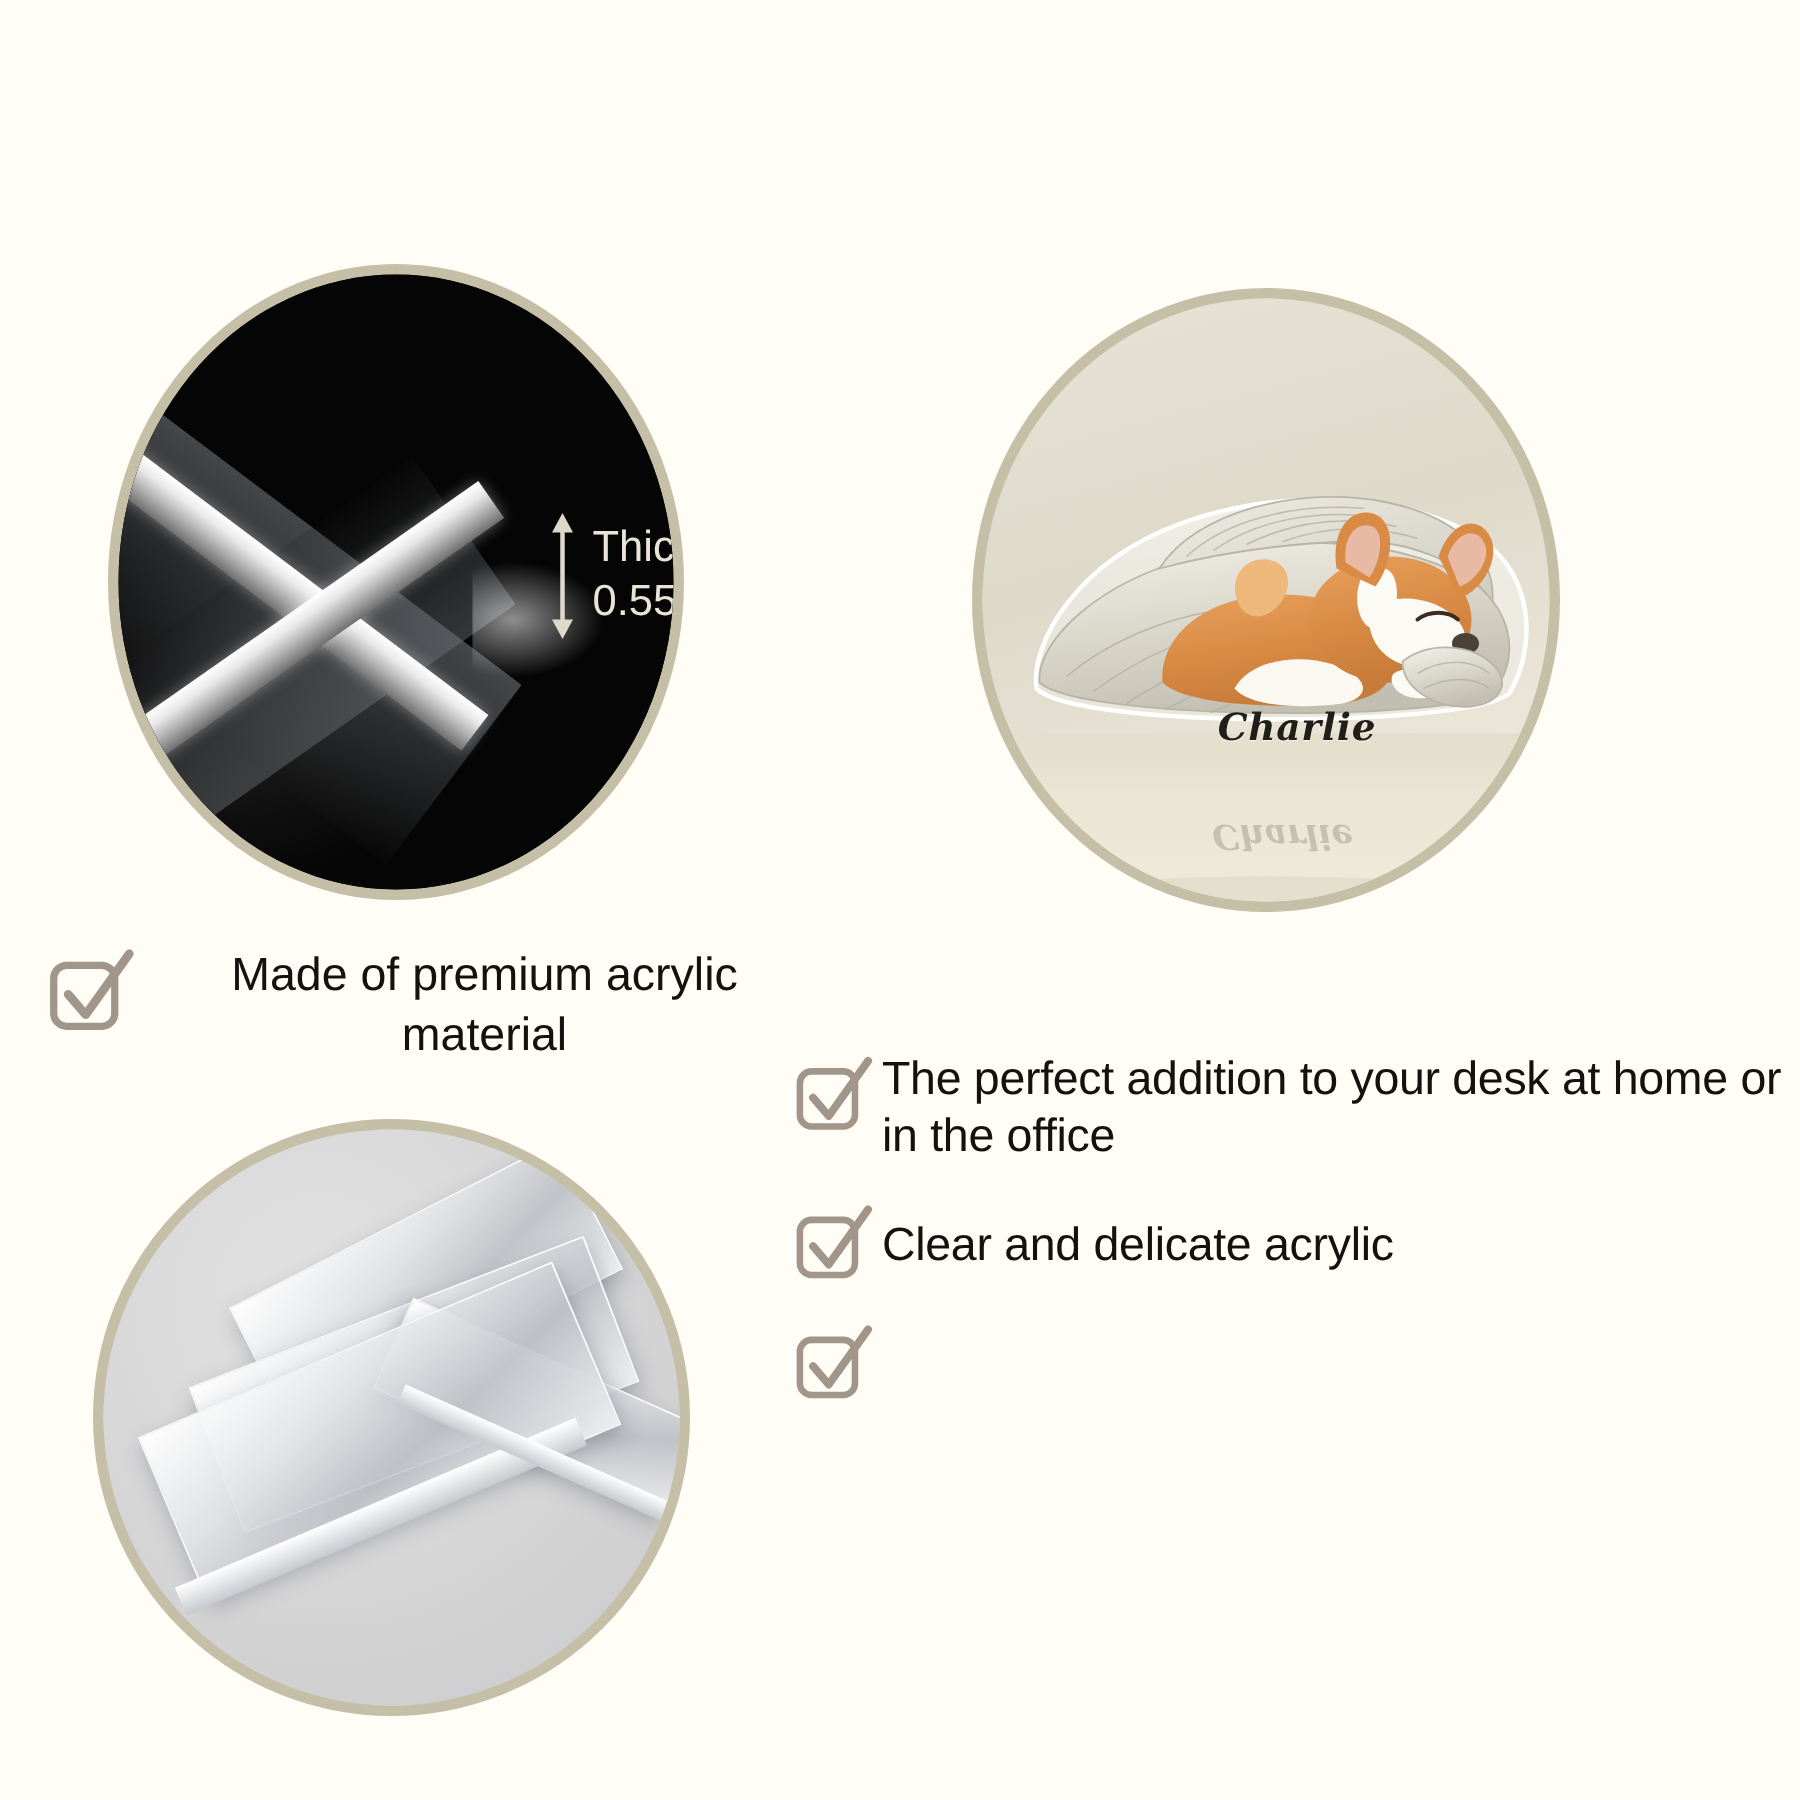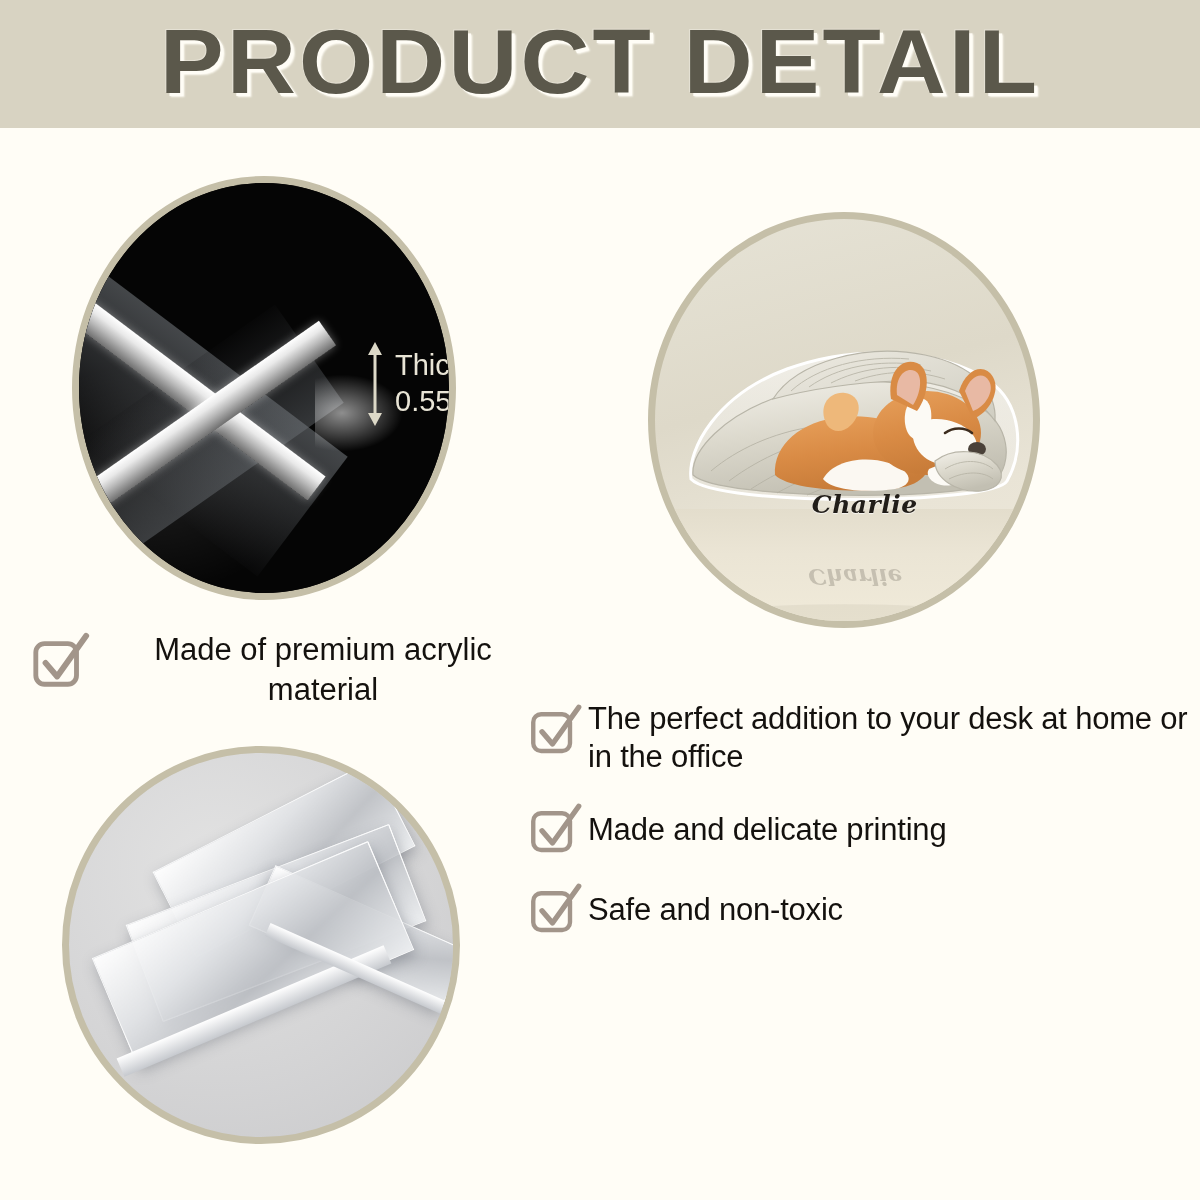--- a/index.html
+++ b/index.html
@@ -142,21 +142,21 @@
     font-size: 29px;
     line-height: 1.24;
     font-weight: 400;
     white-space: nowrap;
   }
   .thickness-text .tline { display: block; }
 
   
   #circle-product {
     left: 648px;
-    top: 212px;
+    top: 192px;
     width: 392px;
     height: 416px;
     background: linear-gradient(165deg, #e6e3d6 0%, #ded9c9 42%, #e9e4d6 70%, #efe9da 100%);
   }
 
   .studio-floor {
     position: absolute;
     left: 0; right: 0; bottom: 0;
     height: 112px;
     background: linear-gradient(180deg, #e3ddcc 0%, #ebe5d5 40%, #f0ead9 100%);
@@ -297,23 +297,20 @@
   }
 
   .feature-row.single .check-icon { margin-top: -2px; }
   .feature-row.single .feature-text { padding-top: 8px; }
 </style>
 </head>
 <body>
 
 <div class="page">
 
-  <div class="header-band">
-    <div class="header-title">PRODUCT DETAIL</div>
-  </div>
 
   <div class="photo-circle" id="circle-thickness">
     <div class="acrylic-macro">
       <div class="vbody-top"></div>
       <div class="vbody-bottom"></div>
       <div class="vedge upper"></div>
       <div class="vedge lower"></div>
       <div class="vtip-glow"></div>
     </div>
 
@@ -453,27 +450,26 @@
         <path d="M16 34 L28 48 L58 6" fill="none" stroke="#a2958a" stroke-width="6" stroke-linecap="round" stroke-linejoin="round"></path>
       </svg>
       <div class="feature-text">The perfect addition to your desk at home or in the office</div>
     </div>
 
     <div class="feature-row single">
       <svg class="check-icon" viewBox="0 0 64 64">
         <rect x="6" y="14" width="42" height="42" rx="9" ry="9" fill="none" stroke="#a2958a" stroke-width="5"></rect>
         <path d="M16 34 L28 48 L58 6" fill="none" stroke="#a2958a" stroke-width="6" stroke-linecap="round" stroke-linejoin="round"></path>
       </svg>
-      <div class="feature-text">Made and delicate printing</div>
+      <div class="feature-text">Clear and delicate acrylic</div>
     </div>
 
 
     <div class="feature-row single">
       <svg class="check-icon" viewBox="0 0 64 64">
         <rect x="6" y="14" width="42" height="42" rx="9" ry="9" fill="none" stroke="#a2958a" stroke-width="5"></rect>
         <path d="M16 34 L28 48 L58 6" fill="none" stroke="#a2958a" stroke-width="6" stroke-linecap="round" stroke-linejoin="round"></path>
       </svg>
-      <div class="feature-text">Safe and non-toxic</div>
     </div>
 
   </div>
 
 </div>
 
 </body></html>

